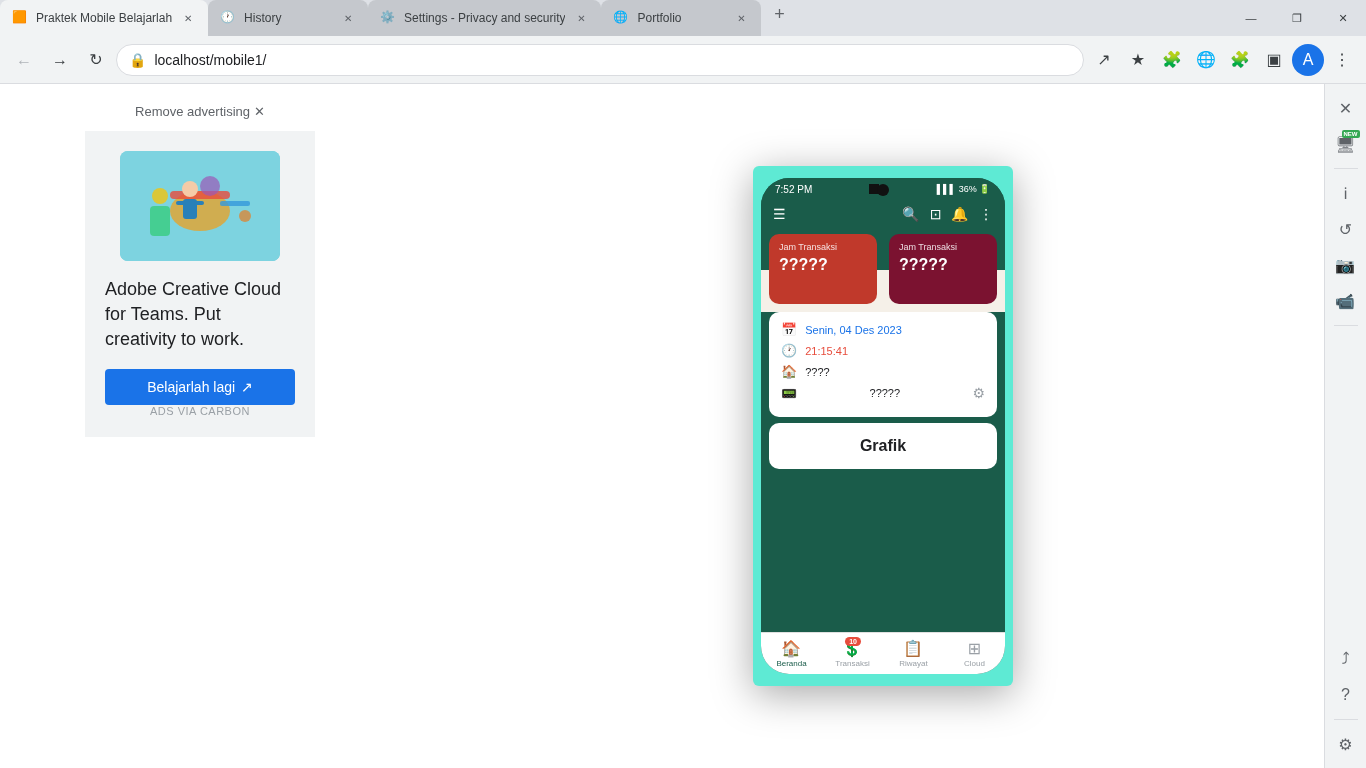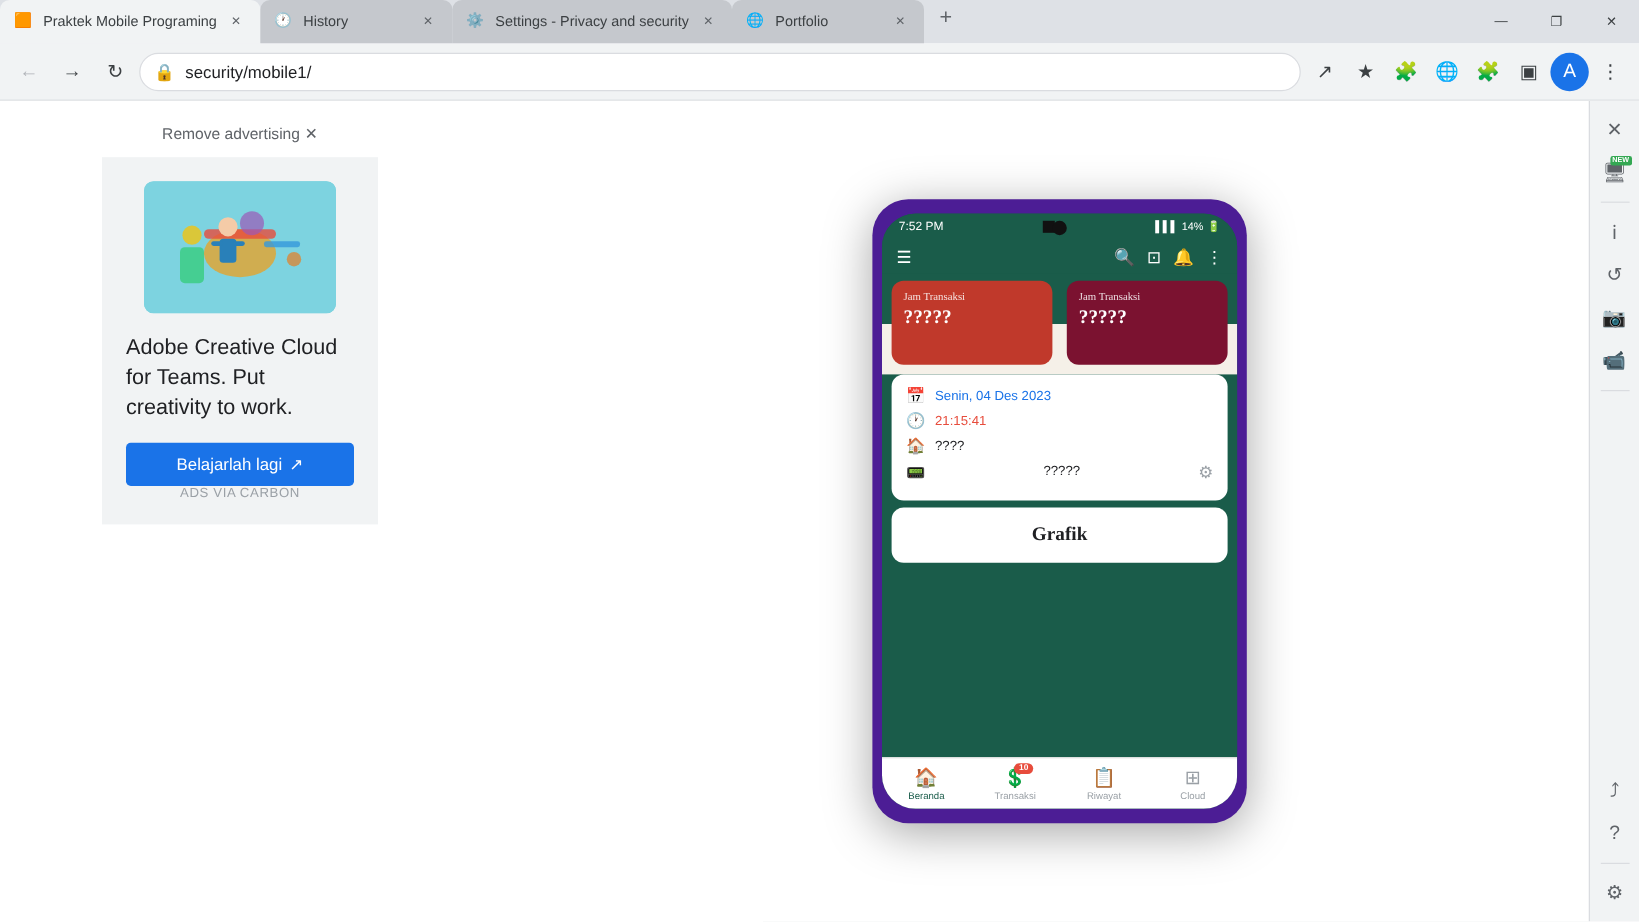--- a/index.html
+++ b/index.html
@@ -36,50 +36,50 @@
     .ad-panel { width: 400px; padding: 20px; display: flex; flex-direction: column; align-items: center; }
     .ad-remove { font-size: 13px; color: #5f6368; margin-bottom: 12px; display: flex; align-items: flex-start; gap: 4px; }
     .ad-card { background: #f1f3f4; border-radius: 0; padding: 20px; width: 230px; display: flex; flex-direction: column; align-items: center; }
     .ad-image { width: 160px; height: 110px; background: linear-gradient(135deg, #7dd3e0 0%, #5cc8d8 100%); border-radius: 8px; display: flex; align-items: center; justify-content: center; margin-bottom: 16px; overflow: hidden; position: relative; }
     .ad-body-text { font-size: 18px; color: #202124; line-height: 1.4; margin-bottom: 16px; }
     .ad-btn { background: #1a73e8; color: white; border: none; border-radius: 4px; padding: 10px 20px; font-size: 14px; cursor: pointer; display: flex; align-items: center; gap: 6px; width: 100%; justify-content: center; }
     .ads-via { font-size: 11px; color: #9aa0a6; text-transform: uppercase; letter-spacing: 0.5px; }
 
     
     .phone-container { flex: 1; display: flex; align-items: center; justify-content: center; }
-    .phone { width: 312px; height: 520px; background: #4c1d95; border-radius: 30px; position: relative; box-shadow: 0 8px 40px rgba(0,0,0,0.35); padding: 12px 8px; }
+    .phone { width: 260px; height: 520px; background: #5eead4; border-radius: 6px; position: relative; box-shadow: 0 8px 40px rgba(0,0,0,0.35); padding: 12px 8px; }
     .phone-screen { width: 100%; height: 100%; background: #1a5c4a; border-radius: 28px; overflow: hidden; display: flex; flex-direction: column; }
     .status-bar { background: #1a5c4a; height: 22px; display: flex; align-items: center; justify-content: space-between; padding: 0 14px; font-size: 10px; color: white; }
     .status-time { font-weight: 500; }
     .status-icons { display: flex; align-items: center; gap: 3px; font-size: 9px; }
     .phone-notch { position: absolute; top: 18px; left: 50%; transform: translateX(-50%); width: 12px; height: 12px; background: #111; border-radius: 50%; z-index: 10; }
     .app-header { background: #1a5c4a; padding: 6px 12px; display: flex; align-items: center; justify-content: space-between; }
     .app-header-icons { display: flex; align-items: center; gap: 10px; color: white; font-size: 14px; }
     .header-menu { color: white; font-size: 14px; }
 
     
-    .cards-row { display: flex; gap: 12px; padding: 6px 8px 8px; background: linear-gradient(to bottom, #1a5c4a 50%, #f5f0e8 50%); font-family: Liberation Serif, serif; }
+    .cards-row { display: flex; gap: 12px; padding: 6px 8px 8px; background: linear-gradient(to bottom, #1a5c4a 50%, #f5f0e8 50%); }
     .card { flex: 1; border-radius: 10px; padding: 8px 10px; min-height: 70px; }
     .card-red { background: #c0392b; }
     .card-maroon { background: #7b1230; }
     .card-title { font-size: 9px; color: rgba(255,255,255,0.85); margin-bottom: 4px; }
     .card-value { font-size: 16px; color: white; font-weight: bold; }
 
     
     .info-card { background: white; margin: 0 8px 6px; border-radius: 10px; padding: 10px 12px; }
     .info-row { display: flex; align-items: center; gap: 8px; margin-bottom: 6px; }
     .info-icon { font-size: 13px; color: #5f6368; }
     .info-text { font-size: 11px; color: #202124; }
     .info-date { color: #1a73e8; font-weight: 500; font-size: 11px; }
     .info-time { color: #e74c3c; font-weight: 400; font-size: 11px; }
     .info-row-bottom { display: flex; align-items: center; justify-content: space-between; }
     .gear-icon { color: #9aa0a6; font-size: 14px; }
 
     
-    .grafik-card { background: white; margin: 0 8px 6px; border-radius: 10px; display: flex; align-items: center; justify-content: center; padding: 14px; font-family: Liberation Serif, serif; }
+    .grafik-card { background: white; margin: 0 8px 6px; border-radius: 10px; display: flex; align-items: center; justify-content: center; padding: 14px; }
     .grafik-text { font-size: 16px; font-weight: bold; color: #202124; }
 
     
     .bottom-nav { background: white; display: flex; margin-top: auto; border-top: 1px solid #e0e0e0; }
     .nav-item { flex: 1; display: flex; flex-direction: column; align-items: center; justify-content: center; padding: 6px 0; font-size: 8px; color: #9aa0a6; position: relative; }
     .nav-item.active { color: #1a5c4a; }
     .nav-item .nav-icon { font-size: 16px; margin-bottom: 1px; }
     .nav-badge { position: absolute; top: 4px; right: 22px; background: #e74c3c; color: white; font-size: 7px; border-radius: 8px; padding: 1px 4px; font-weight: bold; }
 
     
@@ -97,21 +97,21 @@
   </style>
 </head>
 <body>
 
 <div class="browser-window">
 
   <div class="title-bar">
 
     <div class="tab active">
       <span class="tab-favicon">🟧</span>
-      <span class="tab-title">Praktek Mobile Programing</span>
+      <span class="tab-title">Praktek Mobile Belajarlah</span>
       <span class="tab-close">✕</span>
     </div>
 
     <div class="tab">
       <span class="tab-favicon">🕐</span>
       <span class="tab-title">History</span>
       <span class="tab-close">✕</span>
     </div>
 
     <div class="tab">
@@ -134,21 +134,21 @@
       <div class="window-btn close">✕</div>
     </div>
   </div>
 
   <div class="nav-bar">
     <div class="nav-btn disabled">←</div>
     <div class="nav-btn">→</div>
     <div class="nav-btn">↻</div>
     <div class="address-bar">
       <span class="lock-icon">🔒</span>
-      <span class="address-text">security/mobile1/</span>
+      <span class="address-text">localhost/mobile1/</span>
     </div>
     <div class="nav-actions">
       <div class="nav-btn">↗</div>
       <div class="nav-btn">★</div>
       <div class="nav-btn">🧩</div>
       <div class="nav-btn">🌐</div>
       <div class="nav-btn">🧩</div>
       <div class="nav-btn">▣</div>
       <div class="nav-btn" style="background:#1a73e8;color:white;border-radius:50%;">A</div>
       <div class="nav-btn">⋮</div>
@@ -194,21 +194,21 @@
     <div class="phone-container">
       <div class="phone">
         <div class="phone-notch"></div>
         <div class="phone-screen">
 
           <div class="status-bar">
             <span class="status-time">7:52 PM</span>
             <div style="width:10px;height:10px;background:#111;border-radius:50;"></div>
             <div class="status-icons">
               <span>▌▌▌</span>
-              <span>14%</span>
+              <span>36%</span>
               <span>🔋</span>
             </div>
           </div>
 
           <div class="app-header">
             <span class="header-menu">☰</span>
             <div class="app-header-icons">
               <span>🔍</span>
               <span>⊡</span>
               <span>🔔</span>

